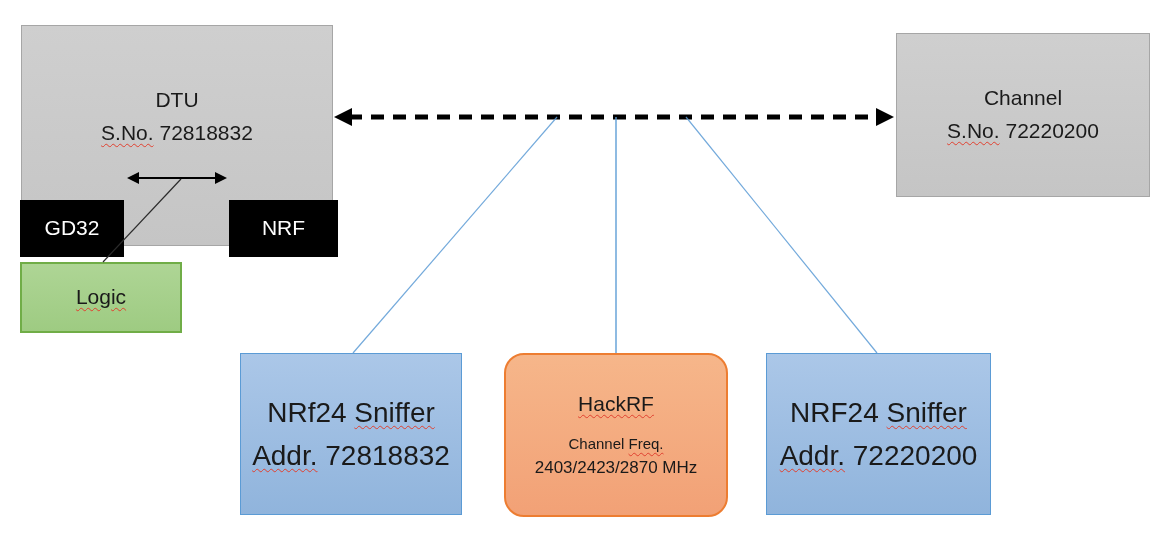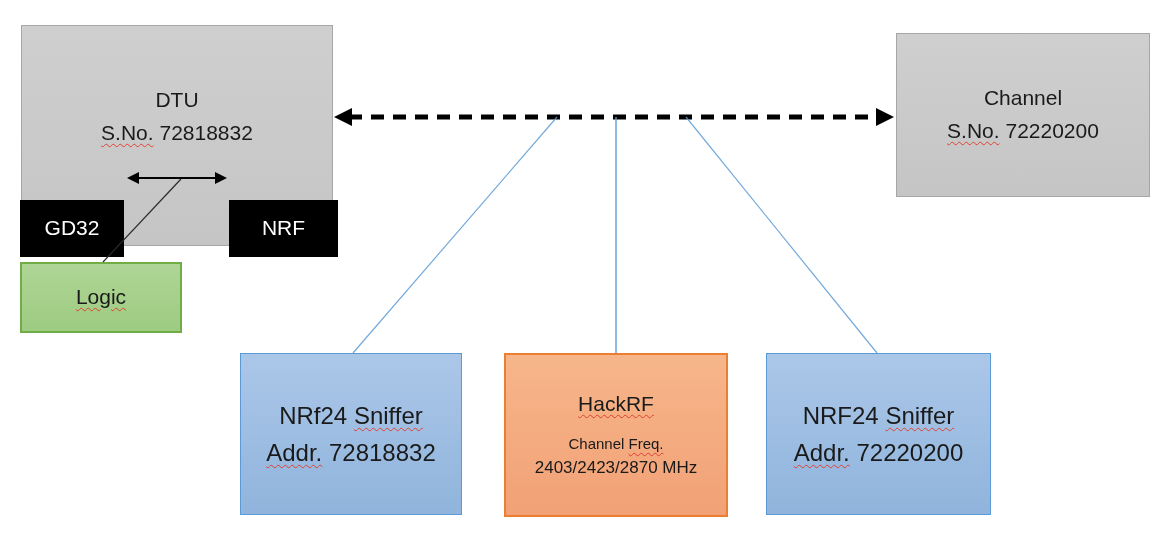--- a/index.html
+++ b/index.html
@@ -21,26 +21,26 @@
   .dtu{left:21px;top:25px;width:312px;height:221px;padding-bottom:38px;}
   .inverter{left:896px;top:33px;width:254px;height:164px;}
 
   .black-box{background:var(--black);color:var(--white);font-size:21px;margin-top:48px;}
   .gd32{left:20px;top:152px;width:104px;height:57px;}
   .nrf{left:229px;top:152px;width:109px;height:57px;}
 
   .green-box{background:linear-gradient(180deg,#aed595 0%,#9ecb82 100%);border:2px solid var(--green-border);font-size:21px;}
   .logic{left:20px;top:262px;width:162px;height:71px;text-align:center;}
 
-  .blue-box{background:linear-gradient(180deg,#abc7e8 0%,#90b4dc 100%);border:1px solid var(--blue-border);font-size:24px;}
+  .blue-box{background:linear-gradient(180deg,#abc7e8 0%,#90b4dc 100%);border:1px solid var(--blue-border);font-size:28px;}
   .sniffer-left{left:240px;top:353px;width:222px;height:162px;}
   .sniffer-right{left:766px;top:353px;width:225px;height:162px;}
 
   .orange-box{background:linear-gradient(180deg,#f6b68a 0%,#f2a176 100%);border:2px solid var(--orange-border);font-size:21px;}
-  .hackrf{left:504px;top:353px;width:224px;height:164px;line-height:1.35;}
+  .hackrf{left:504px;top:353px;width:224px;height:164px;line-height:1.35;border-radius:20px;}
   .hackrf .sub{font-size:15px;margin-top:16px;}
   .hackrf .freq{font-size:17px;margin-top:3px;}
 
   .sq{text-decoration-line:underline;text-decoration-style:wavy;text-decoration-color:var(--spell-red);text-decoration-thickness:1px;text-underline-offset:3px;}
 
   svg.wires{position:absolute;left:0;top:0;width:1157px;height:543px;pointer-events:none;}
 </style>
 </head>
 <body>
 

